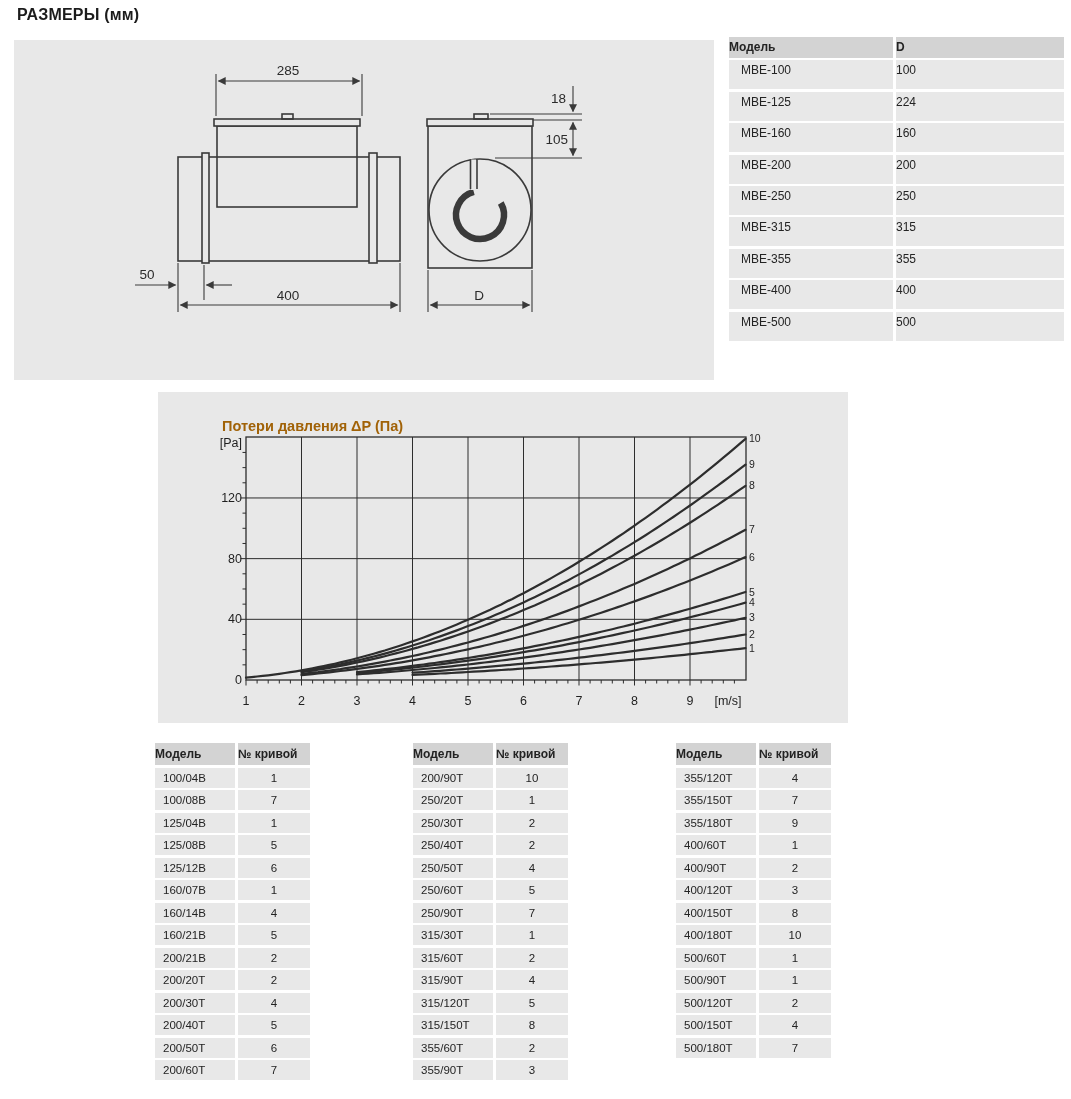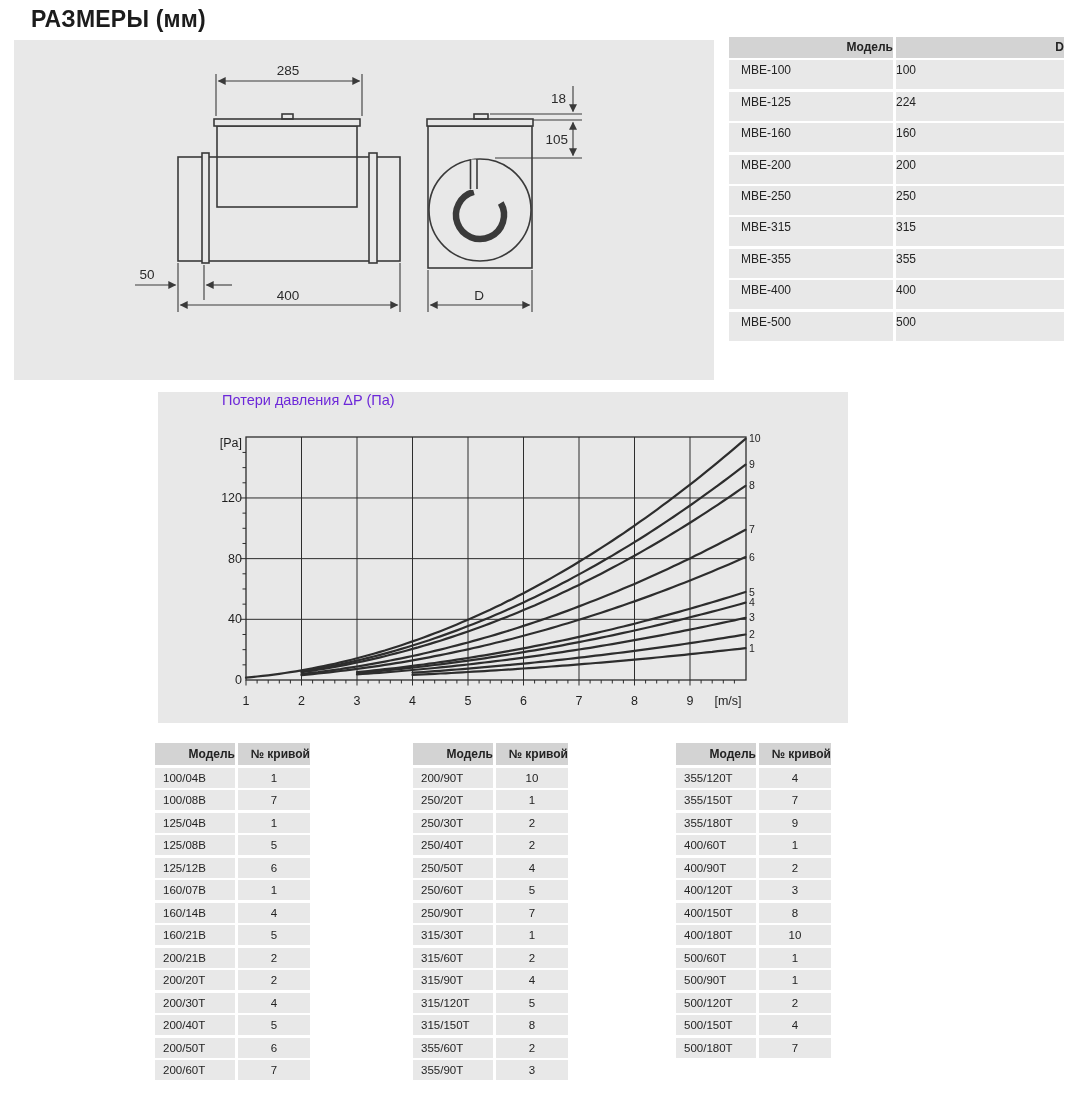--- a/index.html
+++ b/index.html
@@ -1,31 +1,31 @@
 <!DOCTYPE html>
 <html><head>
 <meta charset="utf-8">
 <style>
   html,body{margin:0;padding:0;background:#fff;overflow:hidden}
   body{width:1071px;height:1099px;position:relative;font-family:"Liberation Sans",sans-serif;color:#1f1f1f}
-  .page-title{position:absolute;left:31px;top:6px;font-size:23px;font-weight:bold;color:#1c1c1c;letter-spacing:.2px}
+  .page-title{position:absolute;left:17px;top:6px;font-size:16px;font-weight:bold;color:#1c1c1c;letter-spacing:.2px}
   .panel{position:absolute;background:#e8e8e8}
   .diagram-panel{left:14px;top:40px;width:700px;height:340px}
   .chart-panel{left:158px;top:392px;width:690px;height:331px}
-  .chart-title{position:absolute;left:64px;top:0;font-size:14.5px;font-weight:normal;color:#6d28d9}
+  .chart-title{position:absolute;left:64px;top:26px;font-size:14.5px;font-weight:bold;color:#a16207}
   .chart-panel svg,.diagram-panel svg{position:absolute;left:0;top:0;width:100%;height:100%}
   svg text{font-family:"Liberation Sans",sans-serif;fill:#1f1f1f}
   .dim-label{font-size:13.5px;fill:#2b2b2b}
   
   .dtable{position:absolute}
   .dtable .row{display:flex;gap:3px;margin-bottom:2.5px}
   .dtable .cell{background:#e8e8e8;height:20px;line-height:20px;font-size:11.5px;color:#232323;box-sizing:border-box}
   .dtable .c1{width:80px;padding-left:8px}
   .dtable .c2{width:72px;text-align:center}
-  .dtable .head .cell{background:#d3d3d3;font-weight:bold;text-align:right;padding-left:0;font-size:12px;height:22px;line-height:22px}
+  .dtable .head .cell{background:#d3d3d3;font-weight:bold;text-align:left;padding-left:0;font-size:12px;height:22px;line-height:22px}
   .curve-t1{left:155px;top:743px}
   .curve-t2{left:413px;top:743px}
   .curve-t3{left:676px;top:743px}
   .model-table{left:729px;top:37px}
   .model-table .row{margin-bottom:2.4px}
   .model-table .cell{height:29px;line-height:21px;font-size:12px}
   .model-table .c1{width:164px;padding-left:12px}
   .model-table .c2{width:168px;text-align:left}
   .model-table .head .cell{height:21px;line-height:21px}
 </style>

